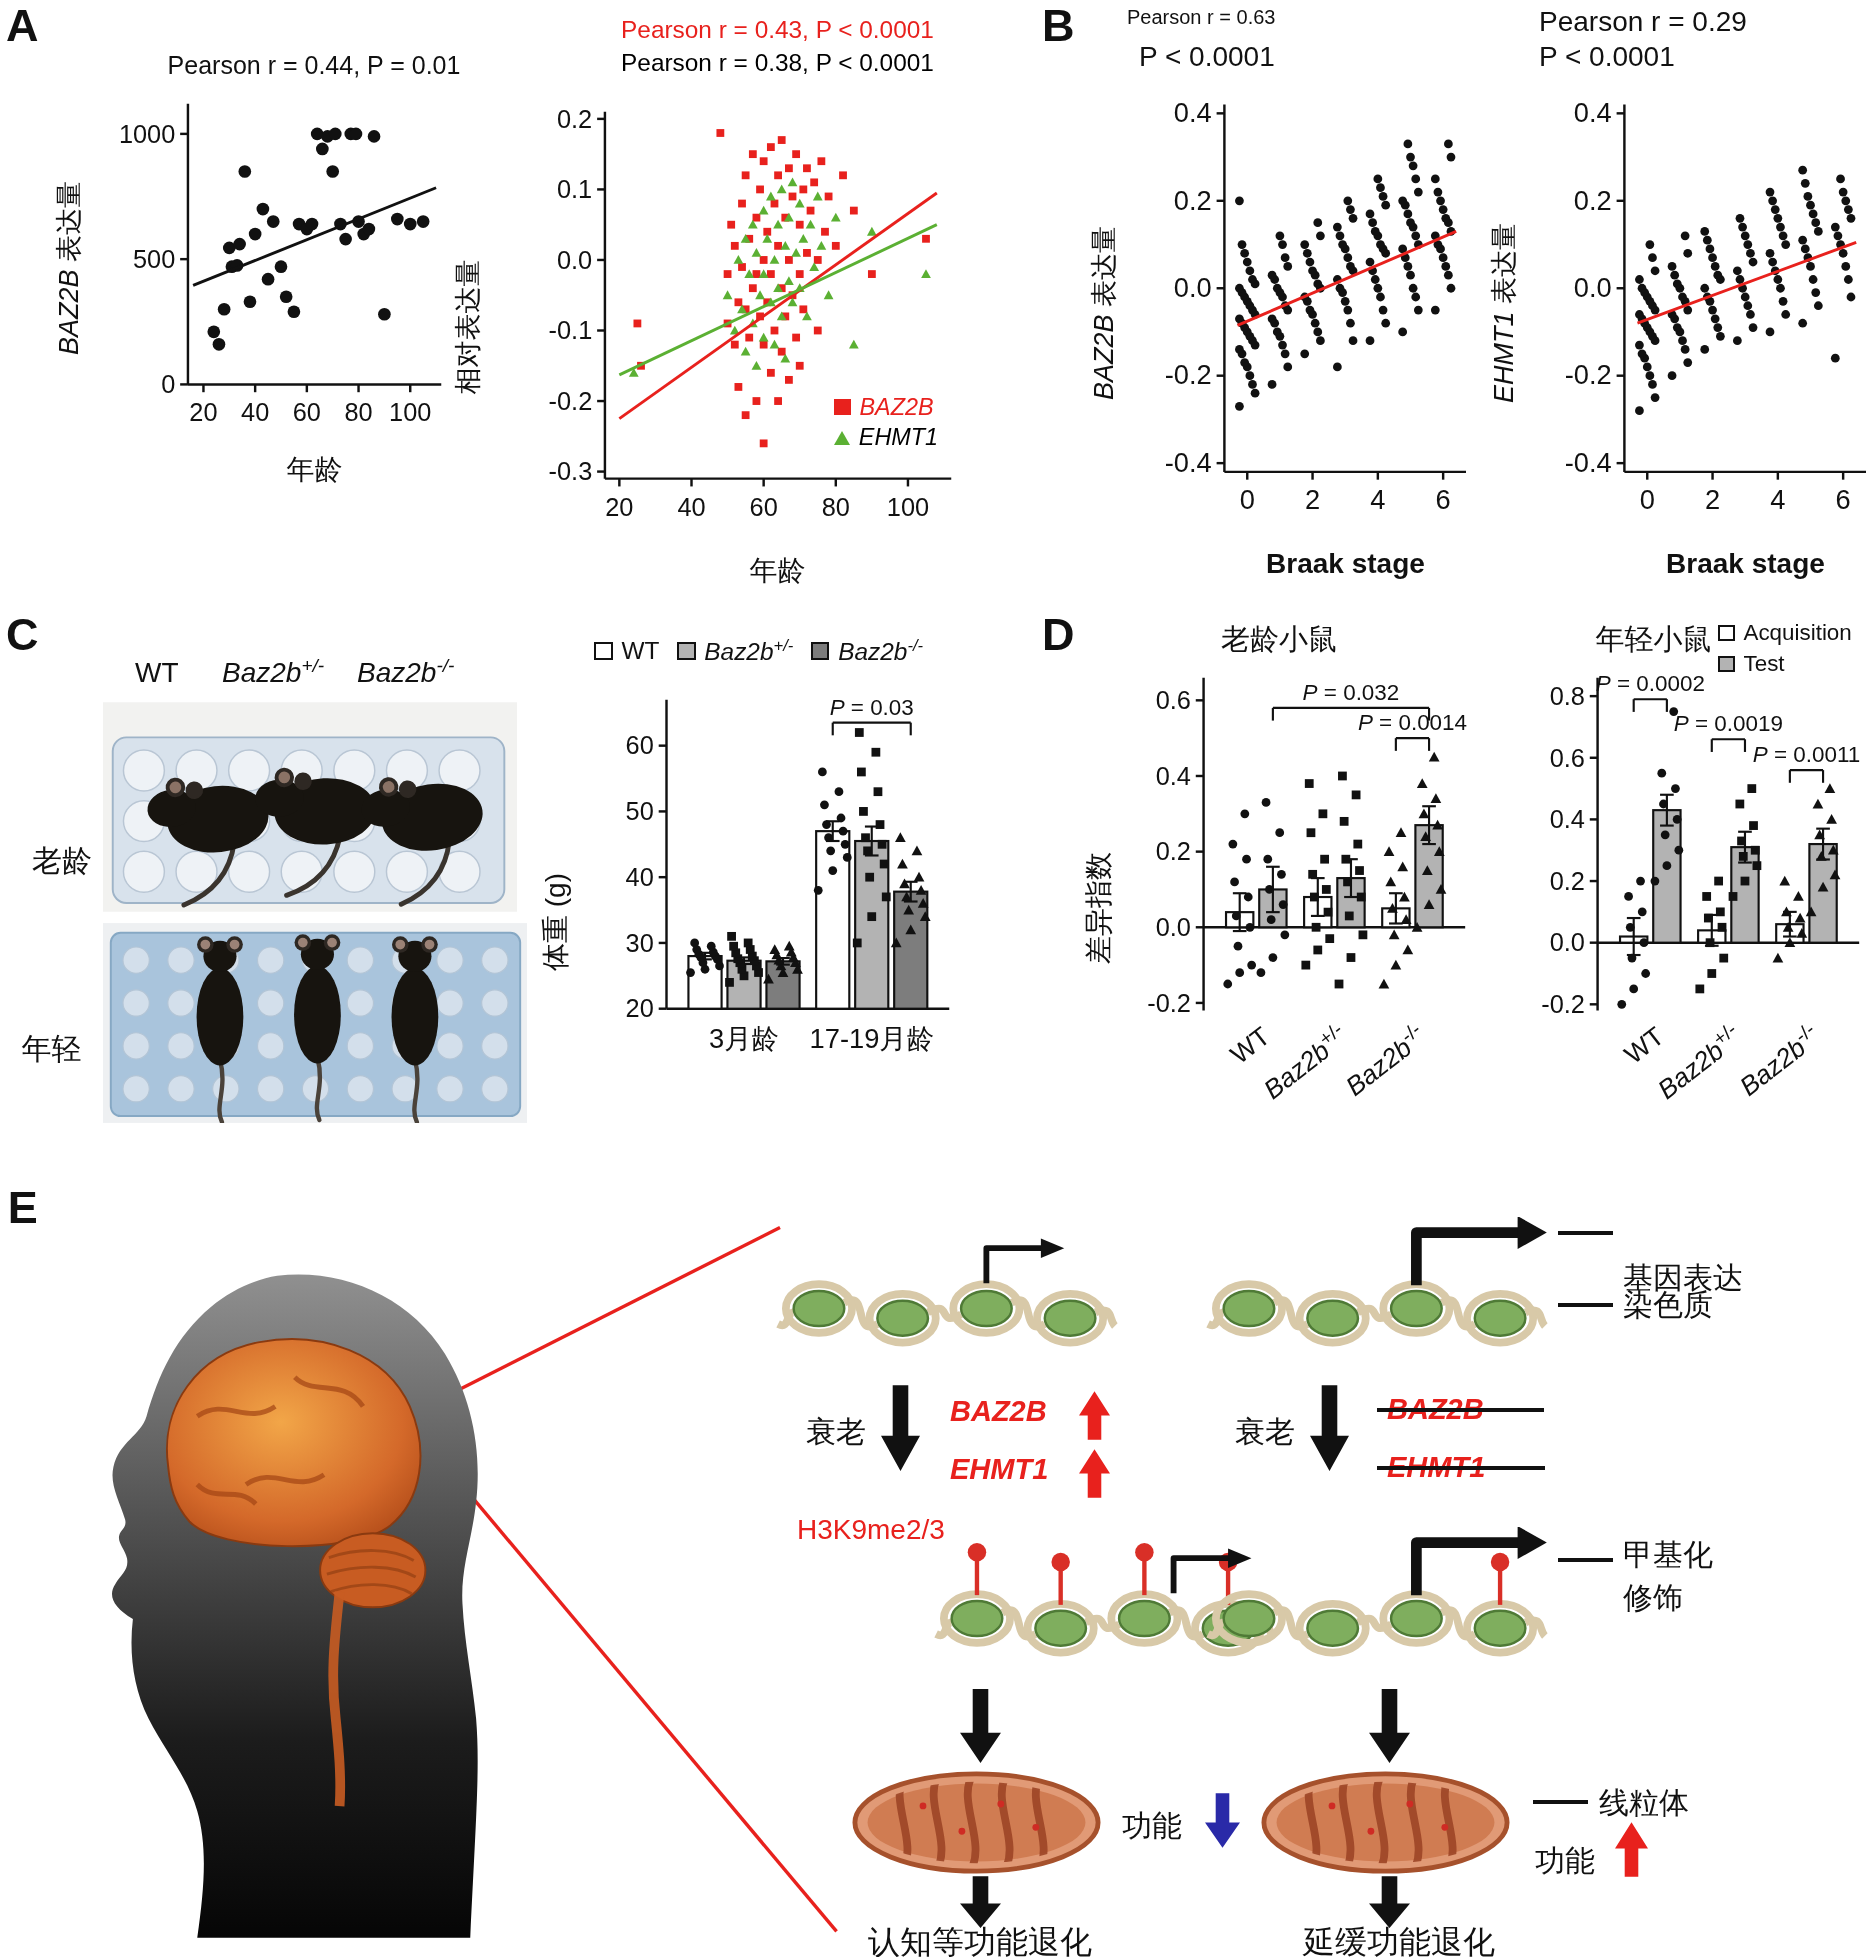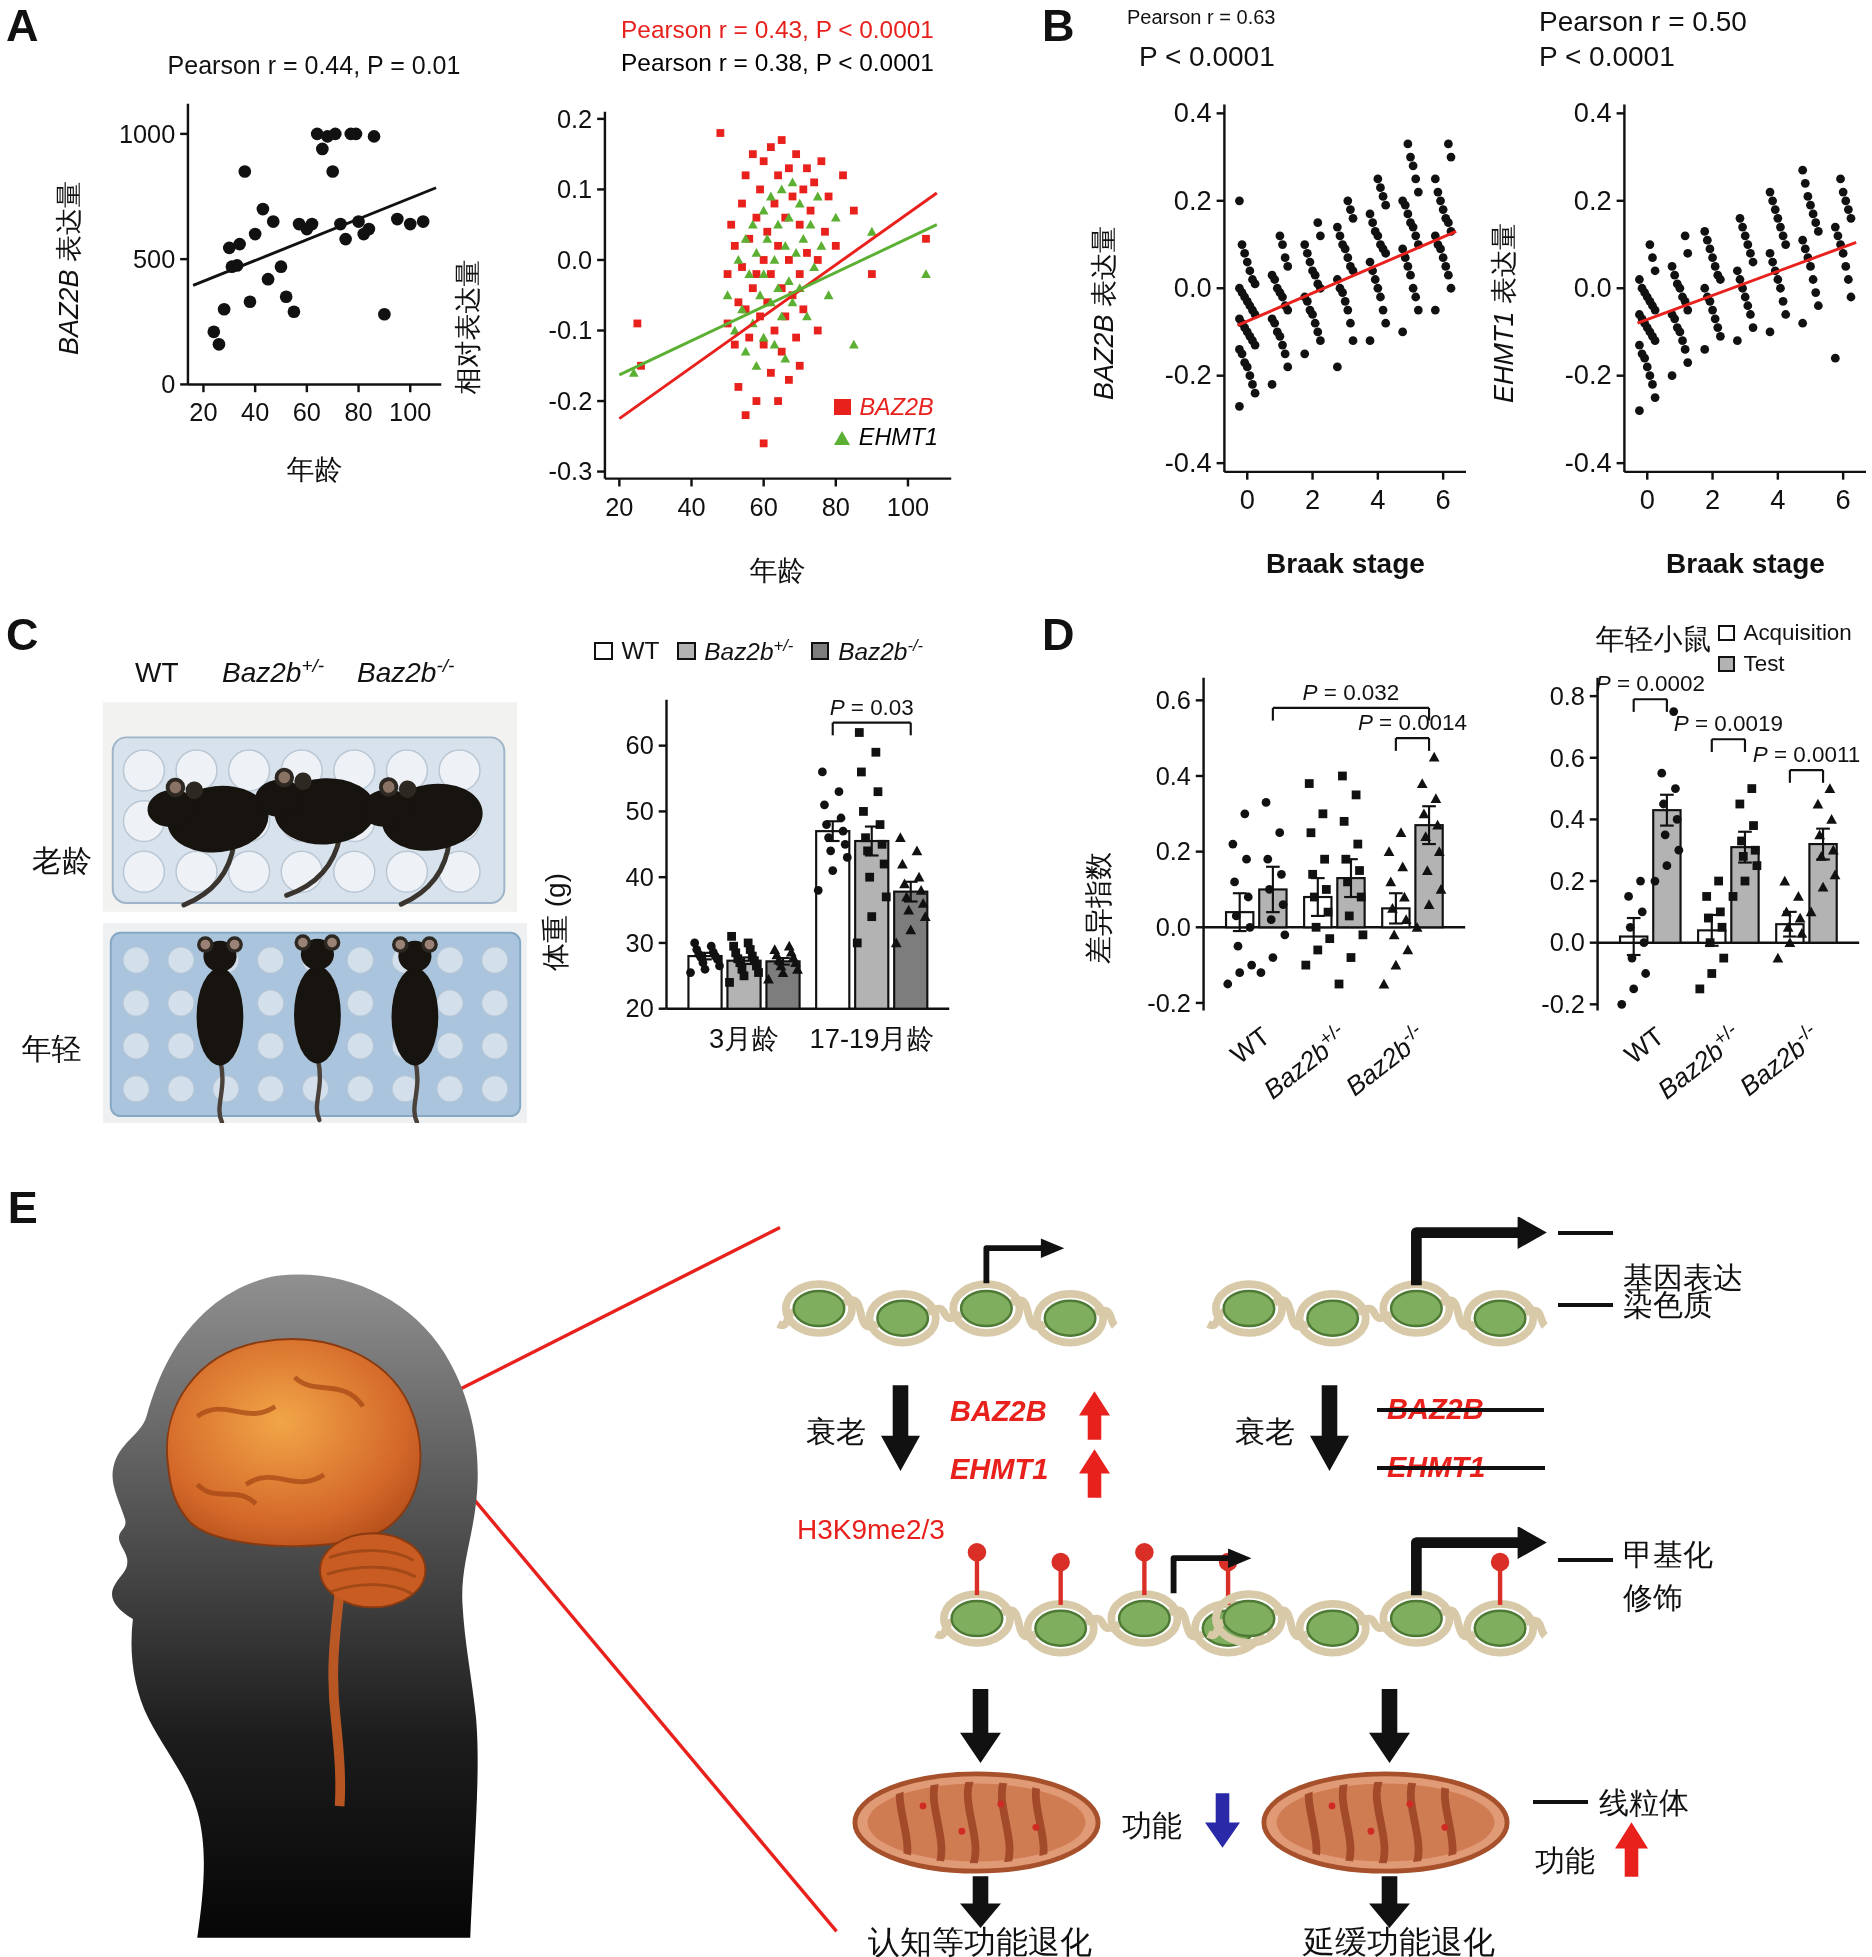--- a/index.html
+++ b/index.html
@@ -417,21 +417,21 @@
         <circle cx="291.1783783783784" cy="104.76190476190476" r="4.5" fill="#111111"></circle>
         <circle cx="288.4972972972973" cy="91.2976190476191" r="4.5" fill="#111111"></circle>
         <circle cx="304.5837837837838" cy="68.85714285714289" r="4.5" fill="#111111"></circle>
         <circle cx="301.9027027027027" cy="55.39285714285711" r="4.5" fill="#111111"></circle>
         <line x1="85.4054054054054" y1="241.64880952380955" x2="309.94594594594594" y2="145.15476190476187" stroke="#e8211d" stroke-width="3"></line>
       </svg>
     <div class="ctitle" style="left:115px;top:546px;width:293px;font-size:28px;font-weight:bold">Braak stage</div>
   </div>
 
   <div class="abs" style="left:1484px;top:2px;width:388px;height:626px">
-    <div class="abs" style="left:55px;top:3.9px;font-size:28px">Pearson r = 0.50</div>
+    <div class="abs" style="left:55px;top:3.9px;font-size:28px">Pearson r = 0.29</div>
     <div class="abs" style="left:55px;top:39px;font-size:28px">P &lt; 0.0001</div>
     <div class="vlab" style="left:-83px;top:293px;width:205px;font-size:27px"><span class="it">EHMT1</span><span> 表达量</span></div>
     <svg class="abs" style="left:70px;top:88px" width="322" height="453" viewBox="0 0 330 465">
         <line x1="72" y1="15" x2="72" y2="392" stroke="#111" stroke-width="2.5"></line>
         <line x1="72" y1="392" x2="320" y2="392" stroke="#111" stroke-width="2.5"></line>
         <line x1="95.45945945945945" y1="392" x2="95.45945945945945" y2="400" stroke="#111" stroke-width="2.5"></line>
         <text x="95.45945945945945" y="430" font-size="28" text-anchor="middle" fill="#111">0</text>
         <line x1="162.48648648648648" y1="392" x2="162.48648648648648" y2="400" stroke="#111" stroke-width="2.5"></line>
         <text x="162.48648648648648" y="430" font-size="28" text-anchor="middle" fill="#111">2</text>
         <line x1="229.5135135135135" y1="392" x2="229.5135135135135" y2="400" stroke="#111" stroke-width="2.5"></line>
@@ -820,20 +820,21 @@
         <polygon points="299.875,151.13829787234042 294.375,161.13829787234042 305.375,161.13829787234042" fill="#111"></polygon>
         <text x="270.5" y="372" font-size="28" text-anchor="middle" fill="#111">17-19月龄</text>
         <line x1="230.5" y1="51.606382978723445" x2="230.5" y2="38.606382978723445" stroke="#111" stroke-width="2.2"></line>
         <line x1="230.5" y1="38.606382978723445" x2="310.5" y2="38.606382978723445" stroke="#111" stroke-width="2.2"></line>
         <line x1="310.5" y1="38.606382978723445" x2="310.5" y2="51.606382978723445" stroke="#111" stroke-width="2.2"></line>
         <text x="270.5" y="30.606382978723445" font-size="23" text-anchor="middle" fill="#111"><tspan font-style="italic">P</tspan><tspan> = 0.03</tspan></text>
       </svg>
   </div>
 
   <div class="abs" style="left:1079px;top:620px;width:400px;height:561px">
+    <div class="ctitle" style="left:0;top:0;width:400px;font-size:29px">老龄小鼠</div>
     <div class="vlab" style="left:-44px;top:269px;width:127px;font-size:28px">差异指数</div>
     <svg class="abs" style="left:64px;top:43px" width="332" height="449" viewBox="0 0 340 460">
         <line x1="62" y1="15" x2="62" y2="356" stroke="#111" stroke-width="2.5"></line>
         <line x1="62" y1="270.75" x2="330" y2="270.75" stroke="#111" stroke-width="2.5"></line>
         <line x1="54" y1="348.25" x2="62" y2="348.25" stroke="#111" stroke-width="2.5"></line>
         <text x="49" y="357.25" font-size="26" text-anchor="end" fill="#111">-0.2</text>
         <line x1="54" y1="270.75" x2="62" y2="270.75" stroke="#111" stroke-width="2.5"></line>
         <text x="49" y="279.75" font-size="26" text-anchor="end" fill="#111">0.0</text>
         <line x1="54" y1="193.25" x2="62" y2="193.25" stroke="#111" stroke-width="2.5"></line>
         <text x="49" y="202.25" font-size="26" text-anchor="end" fill="#111">0.2</text>

